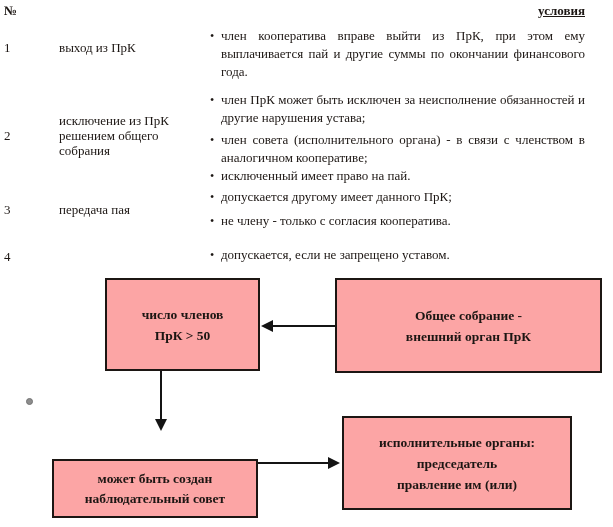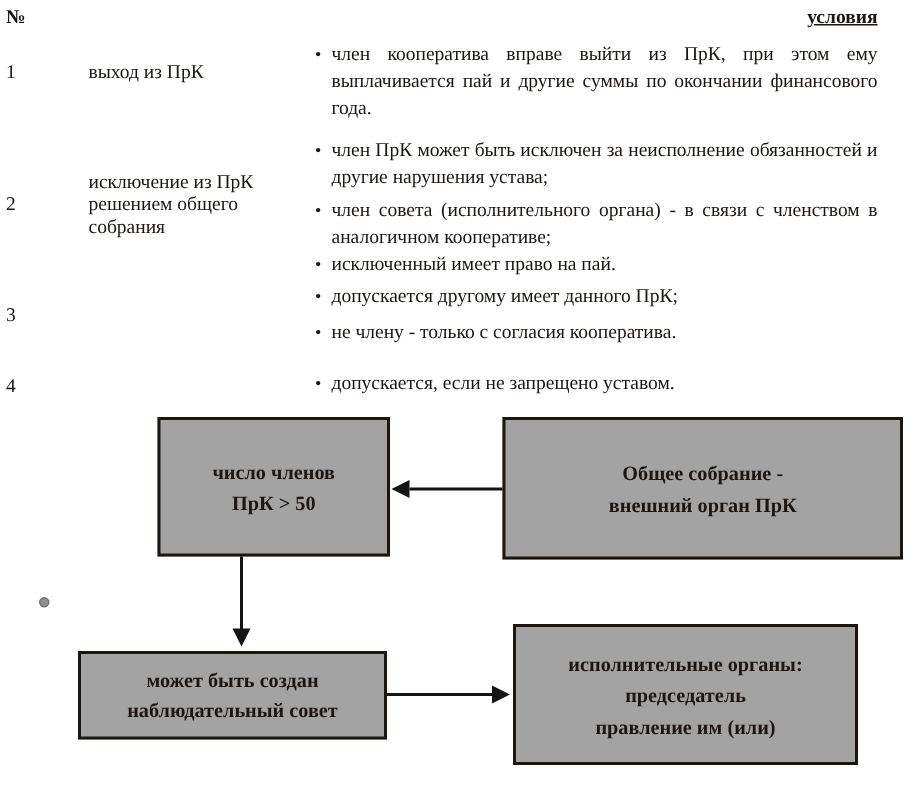--- a/index.html
+++ b/index.html
@@ -14,21 +14,21 @@
   .hdr{position:absolute;top:3px;font-weight:bold;font-size:13px;}
   #hdr-num{left:4px;}
   #hdr-cond{left:220px;width:365px;text-align:right;text-decoration:underline;}
   .rownum{position:absolute;left:4px;font-size:13px;line-height:15px;}
   .rowlabel{position:absolute;left:20px;font-size:13px;line-height:15px;margin-left:39px;}
   .bullet{position:absolute;left:208px;width:377px;font-size:13px;line-height:18px;}
   .bmark{position:absolute;left:2px;top:0;font-size:12px;}
   .btext{display:block;margin-left:13px;text-align:justify;}
   .fcbox{
     position:absolute;box-sizing:border-box;
-    border:2px solid #1c1613;background:#a3a3a3;
+    border:2px solid #1c1613;background:#fca5a5;
     display:flex;flex-direction:column;align-items:center;justify-content:center;
     font-weight:bold;font-size:13.5px;line-height:21px;text-align:center;
   }
   .fline{white-space:nowrap;}
   .aline{position:absolute;background:#141414;}
   .ahead{position:absolute;width:0;height:0;}
   .ahead-left{border-top:6px solid transparent;border-bottom:6px solid transparent;border-right:12px solid #141414;}
   .ahead-right{border-top:6px solid transparent;border-bottom:6px solid transparent;border-left:12px solid #141414;}
   .ahead-down{border-left:6px solid transparent;border-right:6px solid transparent;border-top:12px solid #141414;}
   .graydot{position:absolute;left:26px;top:398px;width:7px;height:7px;border-radius:50%;background:#8d8d8d;border:1px solid #737373;box-sizing:border-box;}
@@ -41,20 +41,21 @@
   <div id="hdr-num" class="hdr">№</div>
   <div id="hdr-cond" class="hdr">условия</div>
 
   <div class="rownum" style="top:40px">1</div>
   <div class="rownum" style="top:128px">2</div>
   <div class="rownum" style="top:202px">3</div>
   <div class="rownum" style="top:249px">4</div>
 
   <div class="rowlabel" style="top:40px;width:160px">выход из ПрК</div>
   <div class="rowlabel" style="top:113px;width:118px">исключение из ПрК решением общего собрания</div>
+  <div class="rowlabel" style="top:202px;width:160px">передача пая</div>
 
   <div class="bullet" style="top:27px">
     <span class="bmark">•</span>
     <span class="btext">член кооператива вправе выйти из ПрК, при этом ему выплачивается пай и другие суммы по окончании финансового года.</span>
   </div>
   <div class="bullet" style="top:91px">
     <span class="bmark">•</span>
     <span class="btext">член ПрК может быть исключен за неисполнение обязанностей и другие нарушения устава;</span>
   </div>
   <div class="bullet" style="top:131px">
@@ -81,21 +82,21 @@
   <div class="graydot"></div>
 
   <div class="fcbox" style="left:105px;top:278px;width:155px;height:93px">
     <div class="fline">число членов</div>
     <div class="fline">ПрК &gt; 50</div>
   </div>
   <div class="fcbox" style="left:335px;top:278px;width:267px;height:95px">
     <div class="fline">Общее собрание -</div>
     <div class="fline">внешний орган ПрК</div>
   </div>
-  <div class="fcbox" style="left:52px;top:434px;width:206px;height:59px;line-height:20px">
+  <div class="fcbox" style="left:52px;top:459px;width:206px;height:59px;line-height:20px">
     <div class="fline">может быть создан</div>
     <div class="fline">наблюдательный совет</div>
   </div>
   <div class="fcbox" style="left:342px;top:416px;width:230px;height:94px">
     <div class="fline">исполнительные органы:</div>
     <div class="fline">председатель</div>
     <div class="fline">правление им (или)</div>
   </div>
 
   <div class="aline" style="left:273px;top:325px;width:62px;height:2px"></div>

